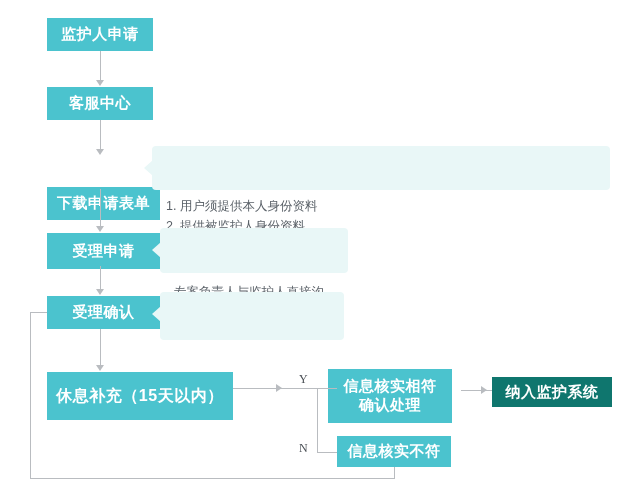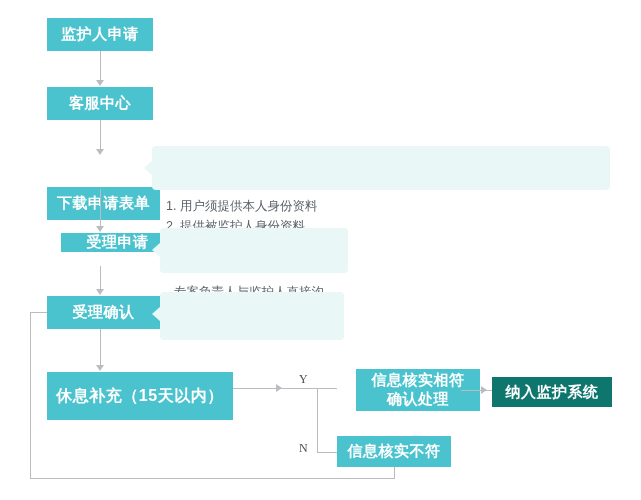--- a/index.html
+++ b/index.html
@@ -96,27 +96,27 @@
 <body>
 
 <div id="canvas">
 
   <div class="node" style="left:47px; top:87px; width:106px; height:33px;">客服中心</div>
 
   <div class="node" style="left:47px; top:18px; width:106px; height:33px;">监护人申请</div>
 
   <div class="node" style="left:47px; top:156px; width:113px; height:33px;margin-top:31px;">下载申请表单</div>
 
-  <div class="node" style="left:61px; top:233px; width:113px; height:19px;">受理申请</div>
+  <div class="node" style="left:47px; top:233px; width:113px; height:36px;">受理申请</div>
 
   <div class="node" style="left:47px; top:296px; width:113px; height:33px;">受理确认</div>
 
   <div class="node wide" style="left:47px; top:372px; width:186px; height:48px;">休息补充（15天以内）</div>
 
-  <div class="node" style="left:356px; top:369px; width:124px; height:42px;text-align:center;">信息核实相符
+  <div class="node" style="left:328px; top:369px; width:124px; height:54px;text-align:center;">信息核实相符
 确认处理</div>
 
   <div class="node" style="left:337px; top:436px; width:114px; height:31px;">信息核实不符</div>
 
   <div class="node green" style="left:492px; top:377px; width:120px; height:30px;">纳入监护系统</div>
 
   <div class="note" style="left:152px; top:146px; width:458px; height:44px;">
     <span class="pointer"></span>
     <span>1. 用户须提供本人身份资料
 2. 提供被监护人身份资料

